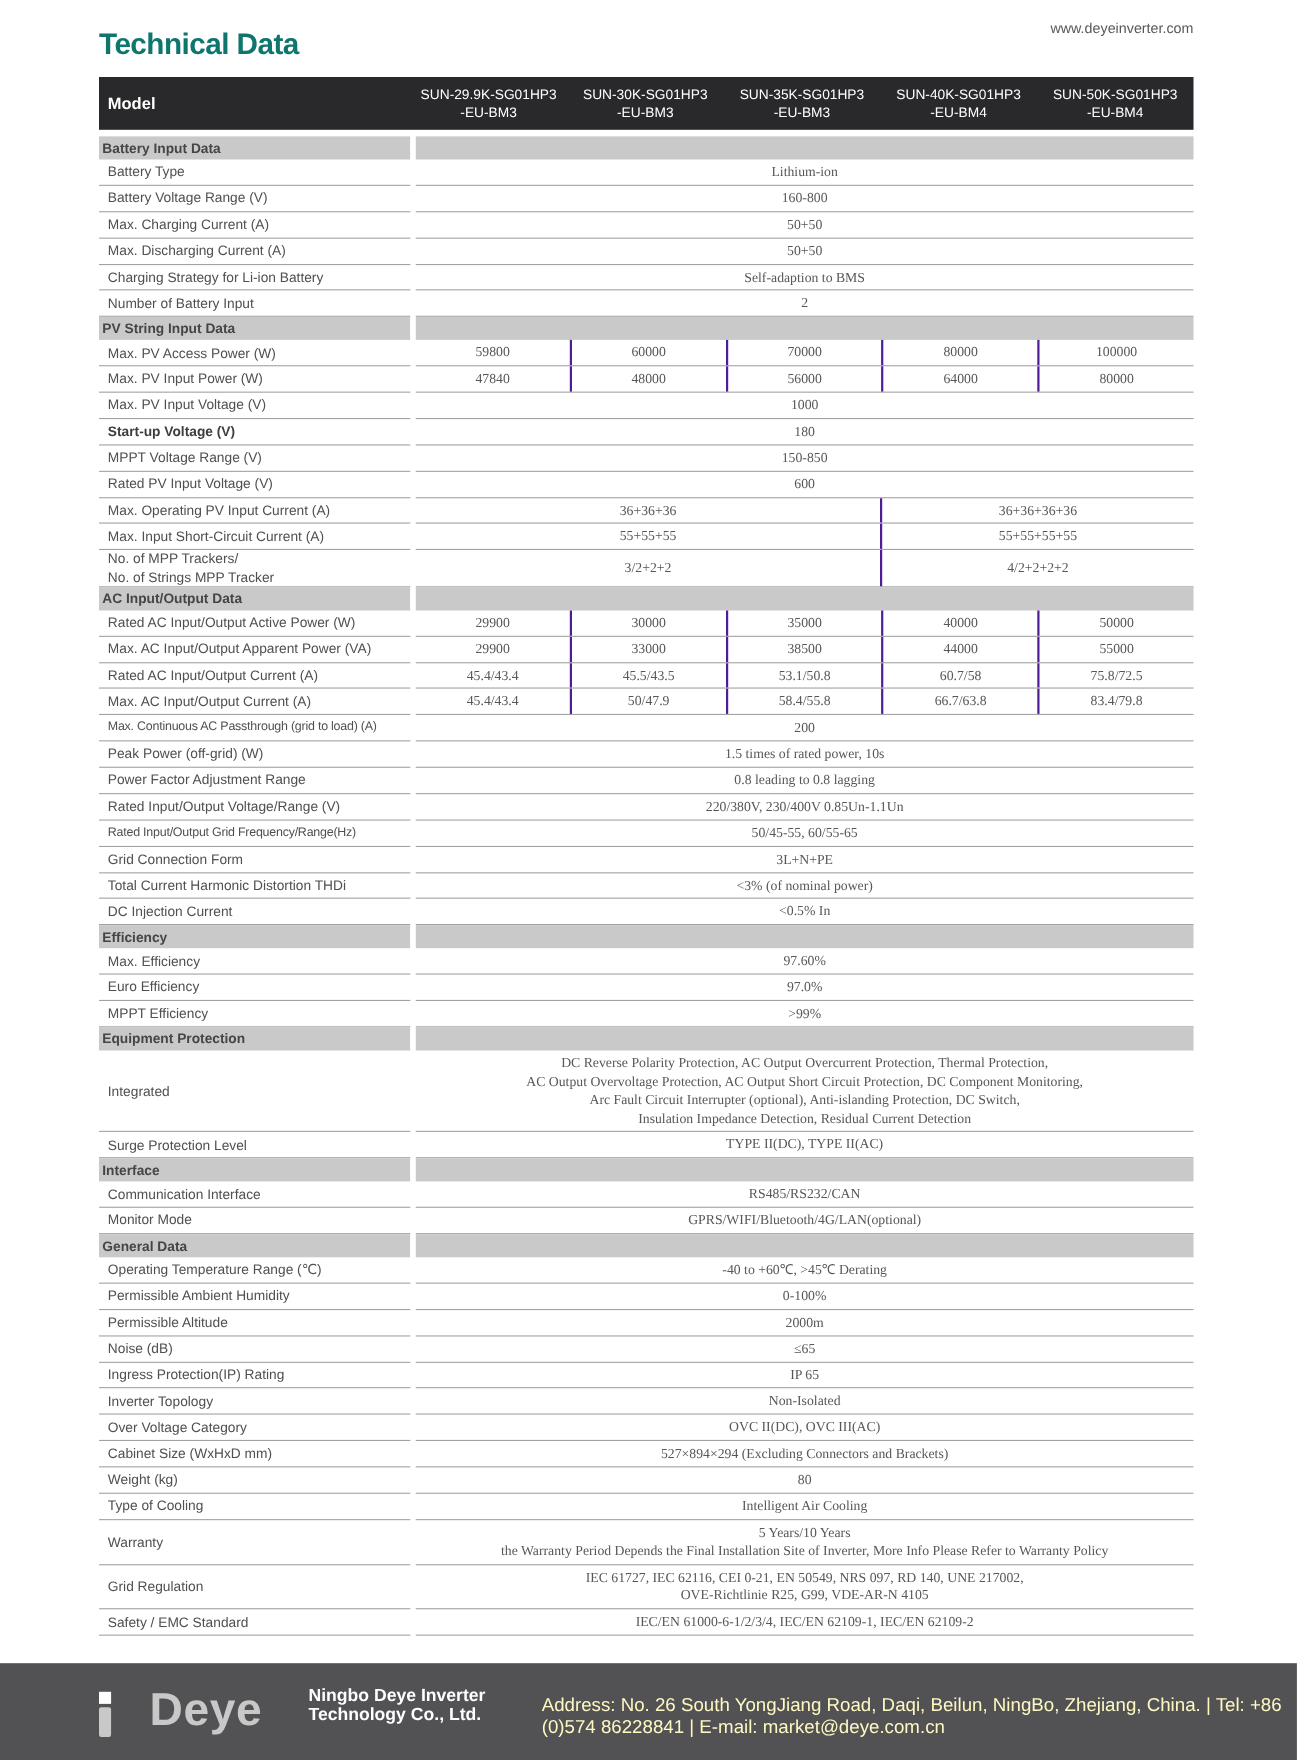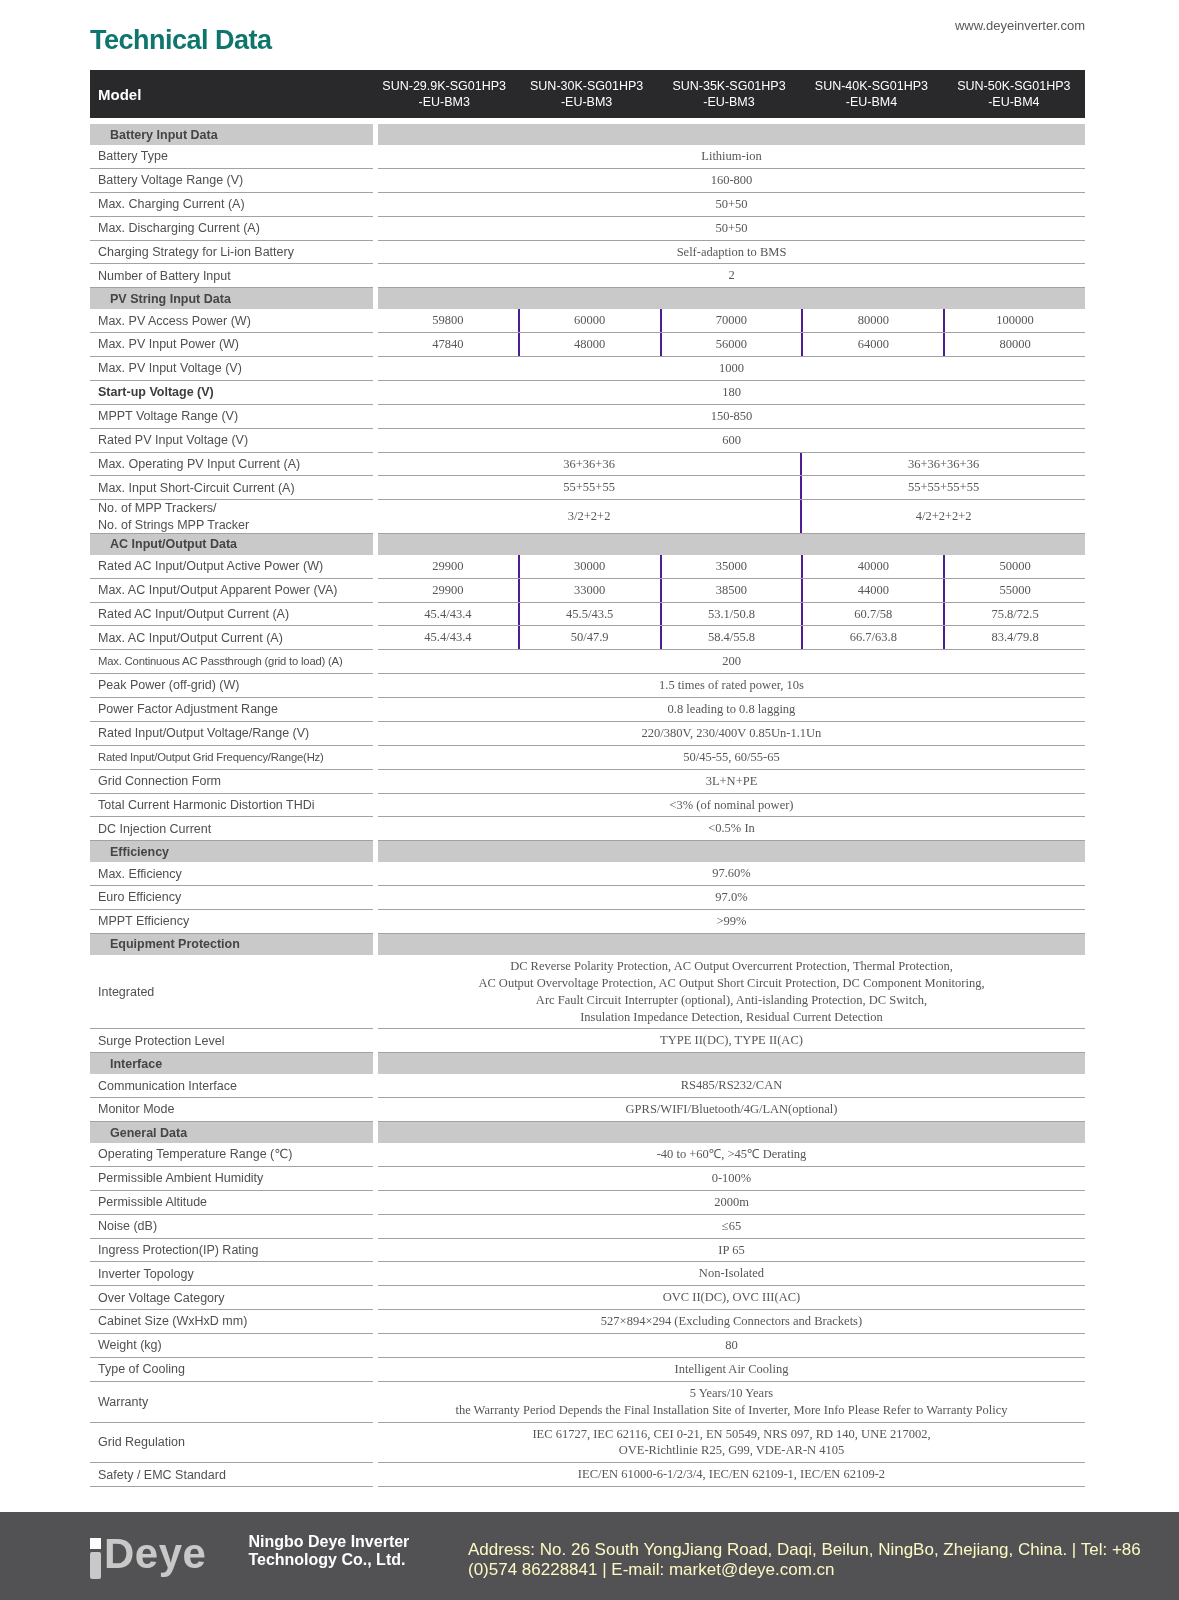--- a/index.html
+++ b/index.html
@@ -23,21 +23,21 @@
   .model-label{width:283px;display:flex;align-items:center;padding-left:8px;
     font-weight:bold;font-size:15px;box-sizing:border-box;}
   .model-cols{flex:1;display:flex;}
   .model-col{flex:1 0 0;display:flex;flex-direction:column;justify-content:center;
     text-align:center;font-size:12.5px;line-height:1.3;}
 
   
   #table-body{margin-top:6px;}
   .section-band{display:flex;height:21px;}
   .band-label{width:283px;background:#c8c9c8;display:flex;align-items:center;
-    padding-left:20px;font-weight:bold;font-size:12.5px;color:#454547;box-sizing:border-box;}
+    padding-left:3px;font-weight:bold;font-size:12.5px;color:#454547;box-sizing:border-box;}
   .band-gap{width:5px;background:#fff;}
   .band-values{flex:1;background:#c8c9c8;}
 
   .t-row{display:flex;align-items:stretch;min-height:23px;}
   .row-label{width:283px;border-bottom:1.5px solid #a2a2a2;display:flex;flex-direction:column;
     justify-content:center;padding-left:8px;font-size:12.5px;color:#505052;
     box-sizing:border-box;line-height:1.3;}
   .row-label.bold{font-weight:bold;color:#3d3d3f;}
   .row-label.small{font-size:11.3px;letter-spacing:-0.2px;}
   .row-gap{width:5px;}
@@ -45,21 +45,21 @@
   .cell{display:flex;flex-direction:column;justify-content:center;text-align:center;
     font-size:12.5px;color:#57575a;line-height:1.35;padding:3px 2px;box-sizing:border-box;}
   .cell.c1{flex:1 0 0;}
   .cell.c3{flex:3 0 0;}
   .cell.c2{flex:2 0 0;}
   .row-values .cell + .cell{border-left:2px solid #4c1d95;}
 
   
   .footer{position:absolute;left:0;right:0;top:1512px;bottom:0;background:#525254;
     display:flex;align-items:center;padding-left:90px;box-sizing:border-box;}
-  .logo{display:flex;align-items:flex-start;margin-right:42px;}
+  .logo{display:flex;align-items:flex-start;margin-right:42px;gap:32px;}
   .logo-i{display:flex;flex-direction:column;margin-right:3px;margin-top:4px;}
   .logo-dot{width:11px;height:11px;background:#fdfdfd;margin-bottom:3px;}
   .logo-stem{width:11px;height:27px;background:#c8c8c8;border-radius:2px;}
   .logo-text{font-size:42px;font-weight:bold;color:#c8c8c8;line-height:0.95;letter-spacing:0.5px;}
   .company{display:flex;}
   .company-name{color:#ffffff;font-weight:bold;font-size:16px;}
   .company-address{color:#fef9c3;font-size:17px;margin-top:7px;}
 </style>
 </head>
 <body>

